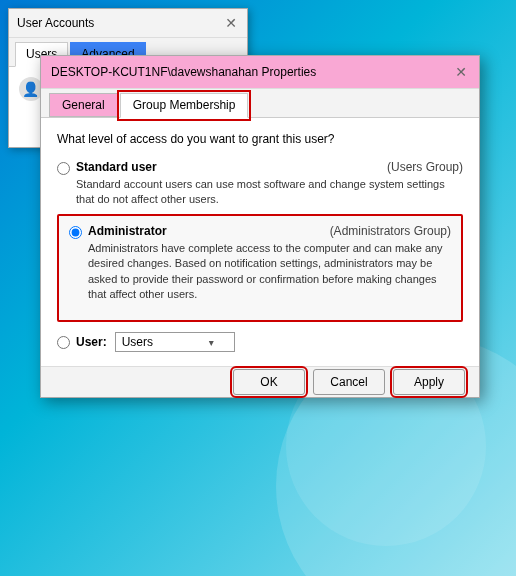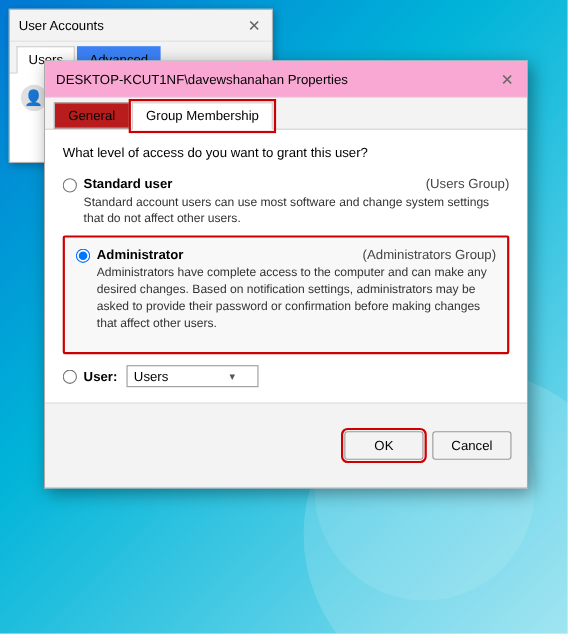--- a/index.html
+++ b/index.html
@@ -138,21 +138,21 @@
     .inner-tabs {
       display: flex;
       background: #f3f3f3;
       padding: 4px 8px 0;
       border-bottom: 1px solid #ccc;
     }
     .inner-tab {
       padding: 4px 12px;
       font-size: 12px;
       cursor: pointer;
-      background: #b91c1c;
+      background: #f9a8d4;
       border: 1px solid #bbb;
       margin-right: 2px;
       position: relative;
     }
     .inner-tab.active {
       background: white;
       border: 1px solid #ccc;
       border-bottom: 1px solid white;
       z-index: 1;
       margin-bottom: -1px;
@@ -234,21 +234,21 @@
       cursor: pointer;
     }
     .dropdown-arrow {
       font-size: 10px;
       color: #555;
     }
     .dialog-footer {
       background: #f3f3f3;
       display: flex;
       justify-content: flex-end;
-      padding: 25px 14px;
+      padding: 2px 14px;
       border-top: 1px solid #ddd;
       gap: 8px;
     }
     .footer-btn {
       min-width: 72px;
       padding: 5px 14px;
       font-size: 12px;
       cursor: pointer;
       border: 1px solid #999;
       background: #f3f3f3;
@@ -333,14 +333,15 @@
       <div class="other-dropdown">
         <span>Users</span>
         <span class="dropdown-arrow">▾</span>
       </div>
     </div>
   </div>
 
   <div class="dialog-footer">
     <button class="footer-btn highlighted">OK</button>
     <button class="footer-btn">Cancel</button>
+    <button class="footer-btn highlighted">Apply</button>
   </div>
 </div>
 
 </body></html>

